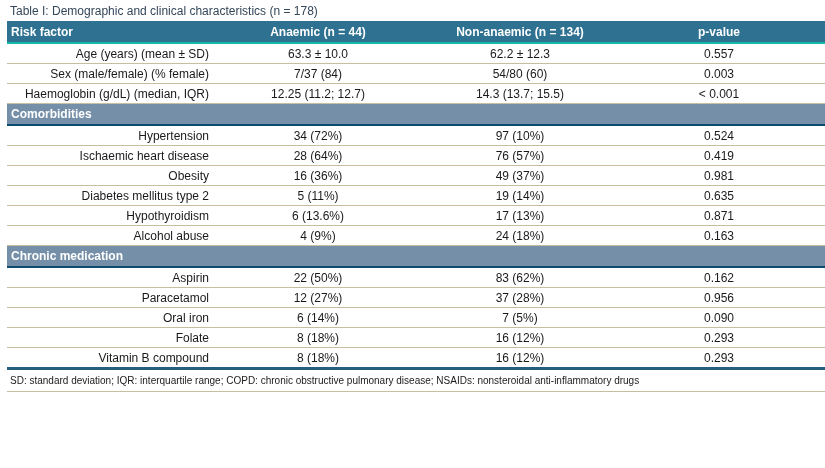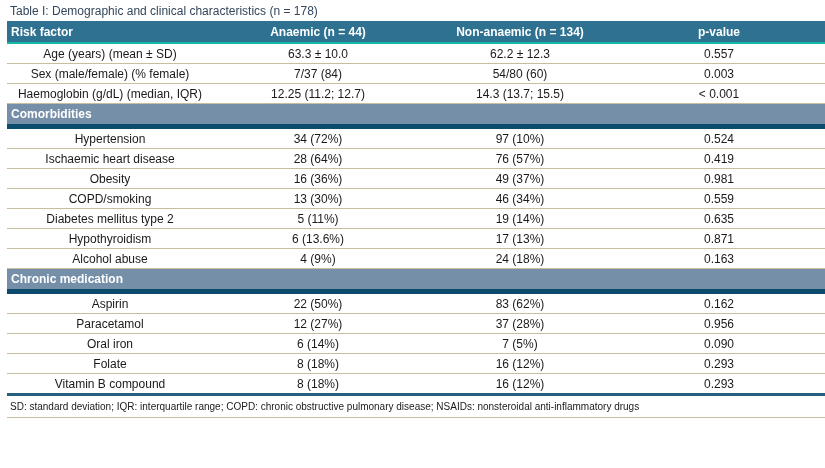--- a/index.html
+++ b/index.html
@@ -47,33 +47,33 @@
   table.char-table th.first { text-align: left; padding-left: 4px; }
   tr.section td {
     background: var(--section-bg);
     color: #ffffff;
     font-size: 12px;
     font-weight: bold;
     text-align: left;
     padding: 0 0 0 4px;
     height: 20px;
     border-top: 1px solid #ffffff;
-    border-bottom: 5px solid #0c4a6e;
+    border-bottom: 2px solid #0c4a6e;
   }
   tr.data td {
     font-size: 12px;
     color: var(--text-color);
     text-align: center;
     height: 19px;
     padding: 0;
     border-bottom: 1px solid var(--divider);
     white-space: nowrap;
     overflow: hidden;
   }
-  tr.data td:first-child { text-align: center; padding-left: 4px; }
+  tr.data td:first-child { text-align: right; padding-left: 4px; }
   tr:last-child td { border-bottom: none; }
   .footnote {
     width: 818px;
     box-sizing: border-box;
     font-size: 10px;
     color: var(--text-color);
     padding: 5px 0 4px 3px;
     border-bottom: 1px solid var(--divider);
     line-height: 12px;
   }
@@ -133,26 +133,20 @@
           <td>76 (57%)</td>
           <td>0.419</td>
         </tr>
         <tr class="data">
           <td>Obesity</td>
           <td>16 (36%)</td>
           <td>49 (37%)</td>
           <td>0.981</td>
         </tr>
         <tr class="data">
-          <td>COPD/smoking</td>
-          <td>13 (30%)</td>
-          <td>46 (34%)</td>
-          <td>0.559</td>
-        </tr>
-        <tr class="data">
           <td>Diabetes mellitus type 2</td>
           <td>5 (11%)</td>
           <td>19 (14%)</td>
           <td>0.635</td>
         </tr>
         <tr class="data">
           <td>Hypothyroidism</td>
           <td>6 (13.6%)</td>
           <td>17 (13%)</td>
           <td>0.871</td>

